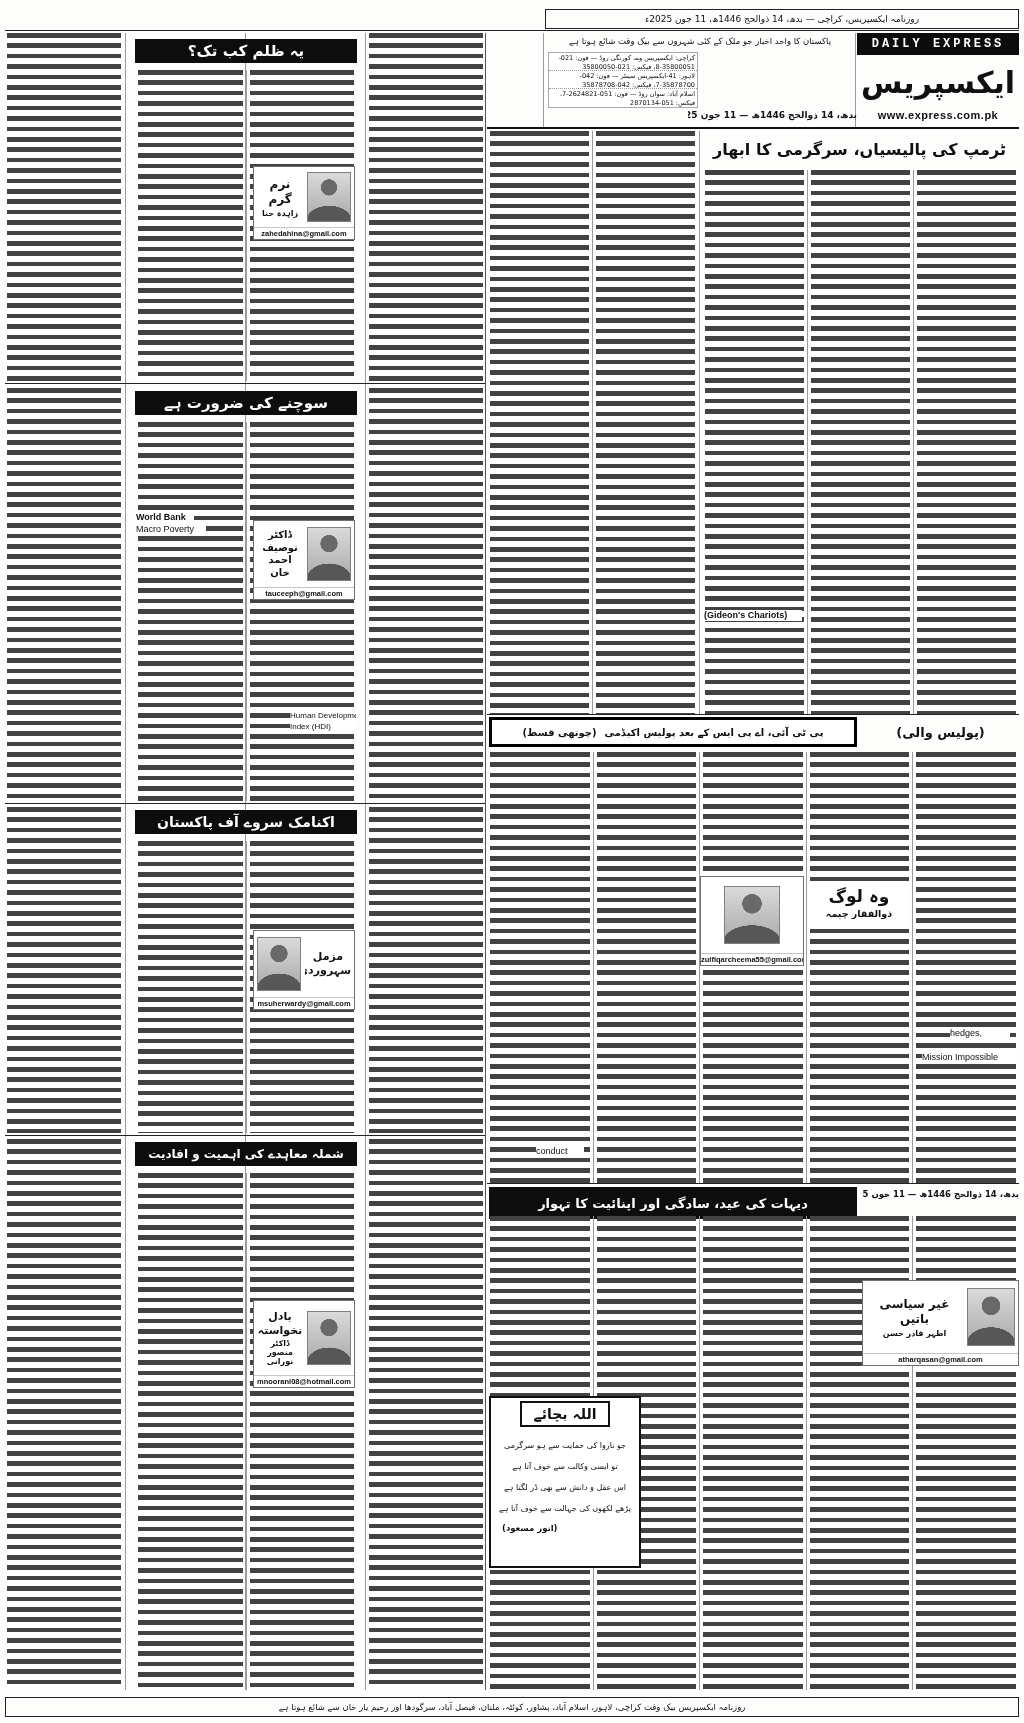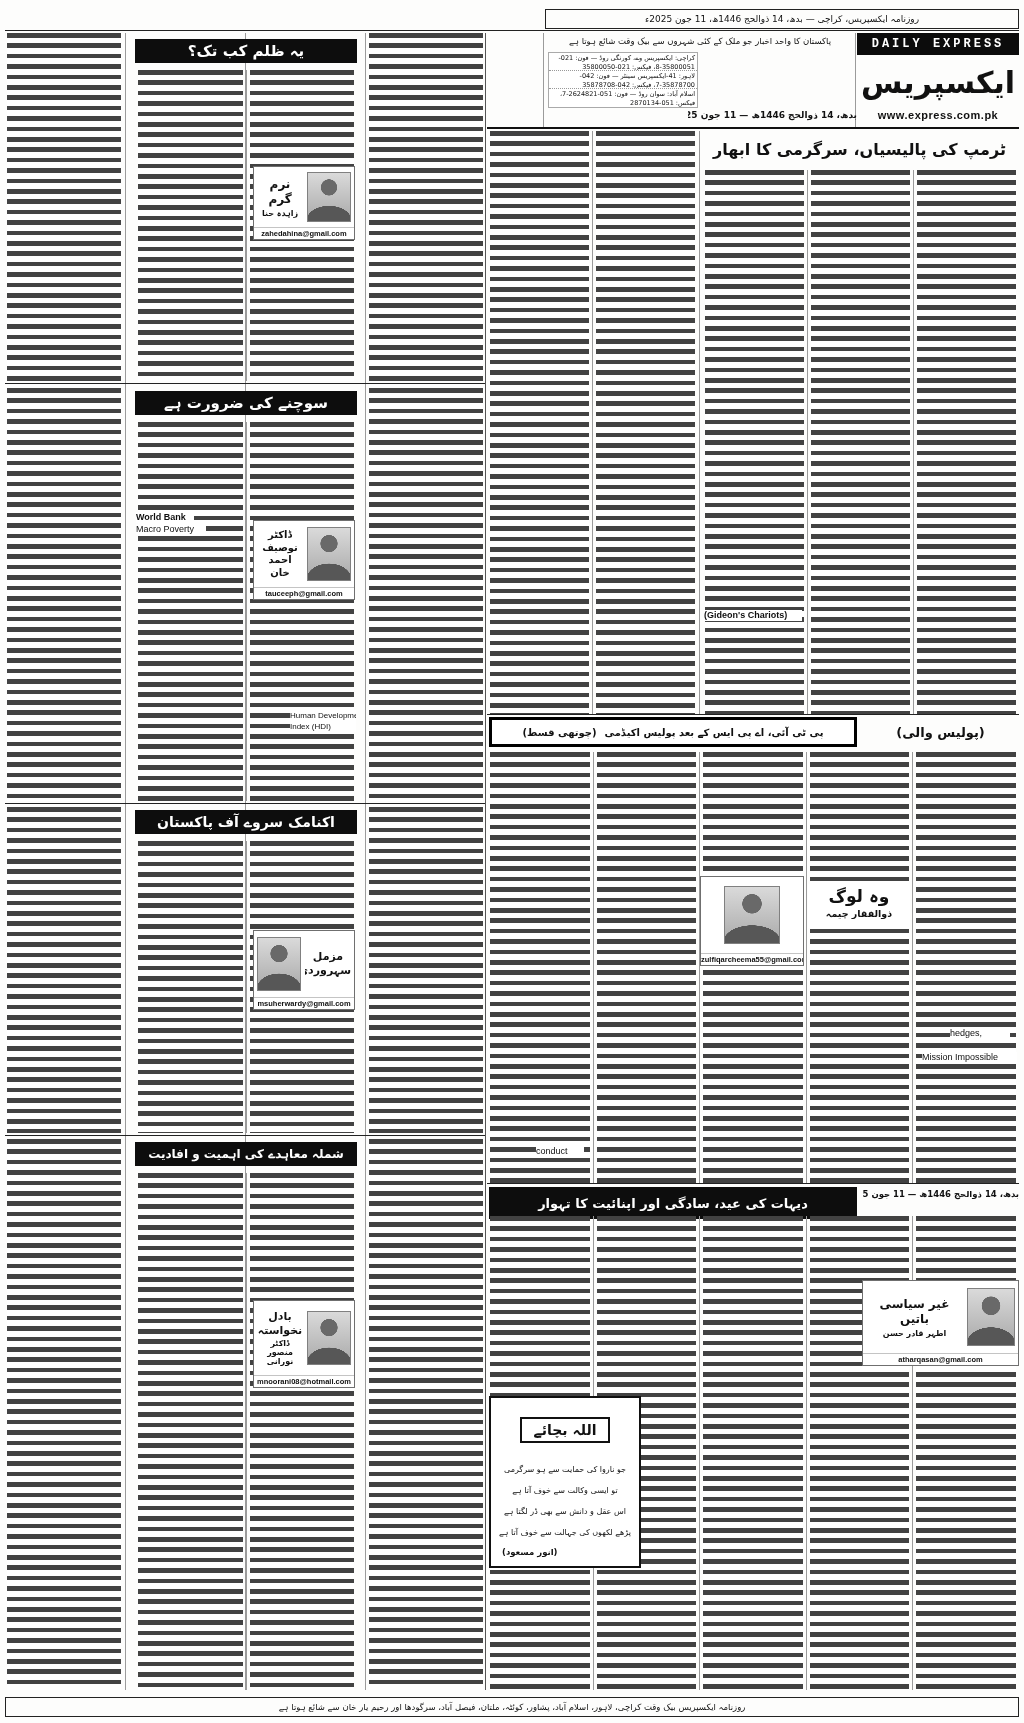--- a/index.html
+++ b/index.html
@@ -129,22 +129,22 @@
       <div style="flex:1;display:flex;flex-direction:column;justify-content:center">
         <div class="alabel ur" style="font-size:12px">غیر سیاسی باتیں</div>
         <div class="aname ur">اطہر قادر حسن</div>
       </div>
       <div class="photo" style="width:48px;height:58px"></div>
     </div>
     <div class="email">atharqasan@gmail.com</div>
   </div>
 
   <div class="abs" style="left:489px;top:1396px;width:152px;height:172px;background:#fff;border:2px solid #111;padding:3px">
-    <div class="ur c" style="border:2px solid #111;margin:16px 26px;font-size:14px;font-weight:800;line-height:22px;overflow:hidden;white-space:nowrap">اللہ بچائے</div>
-    <div class="ur c" style="font-size:8px;line-height:21px;margin-top:16px">
+    <div class="ur c" style="border:2px solid #111;margin:0 26px;font-size:14px;font-weight:800;line-height:22px;overflow:hidden;white-space:nowrap">اللہ بچائے</div>
+    <div class="ur c" style="font-size:8px;line-height:21px;margin-top:8px">
       <div style="overflow:hidden;white-space:nowrap">جو ناروا کی حمایت سے ہو سرگرمی</div>
       <div style="overflow:hidden;white-space:nowrap">تو ایسی وکالت سے خوف آتا ہے</div>
       <div style="overflow:hidden;white-space:nowrap">اس عقل و دانش سے بھی ڈر لگتا ہے</div>
       <div style="overflow:hidden;white-space:nowrap">پڑھے لکھوں کی جہالت سے خوف آتا ہے</div>
     </div>
     <div class="ur" style="font-size:8.5px;font-weight:700;text-align:left;padding:4px 8px 0">(انور مسعود)</div>
   </div>
 
   <div class="abs tx" style="left:5px;top:33px;width:118px;height:348px"></div>
   <div class="abs tx" style="left:367px;top:33px;width:118px;height:348px"></div>

